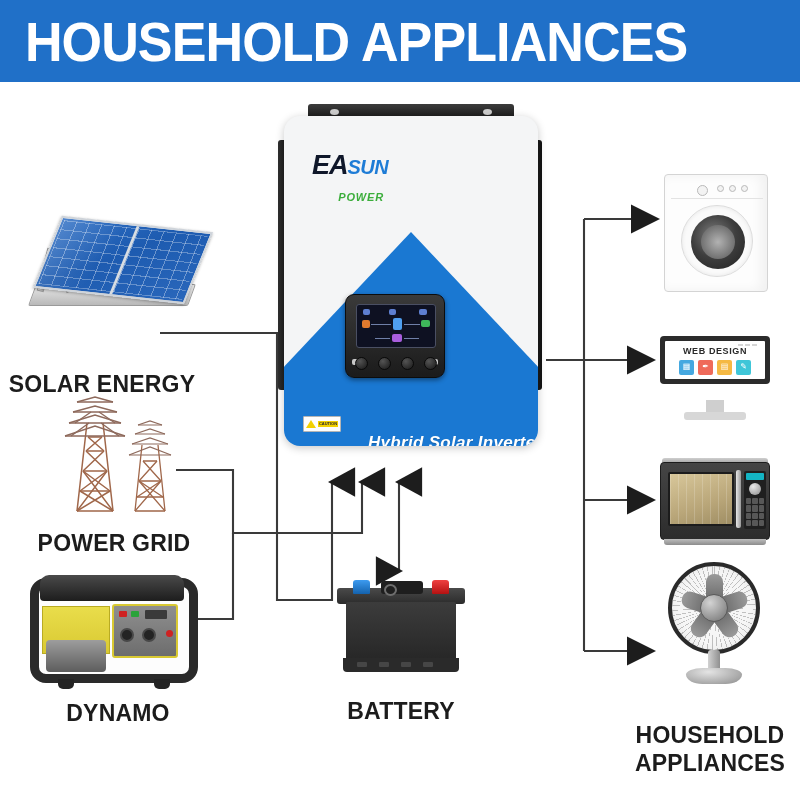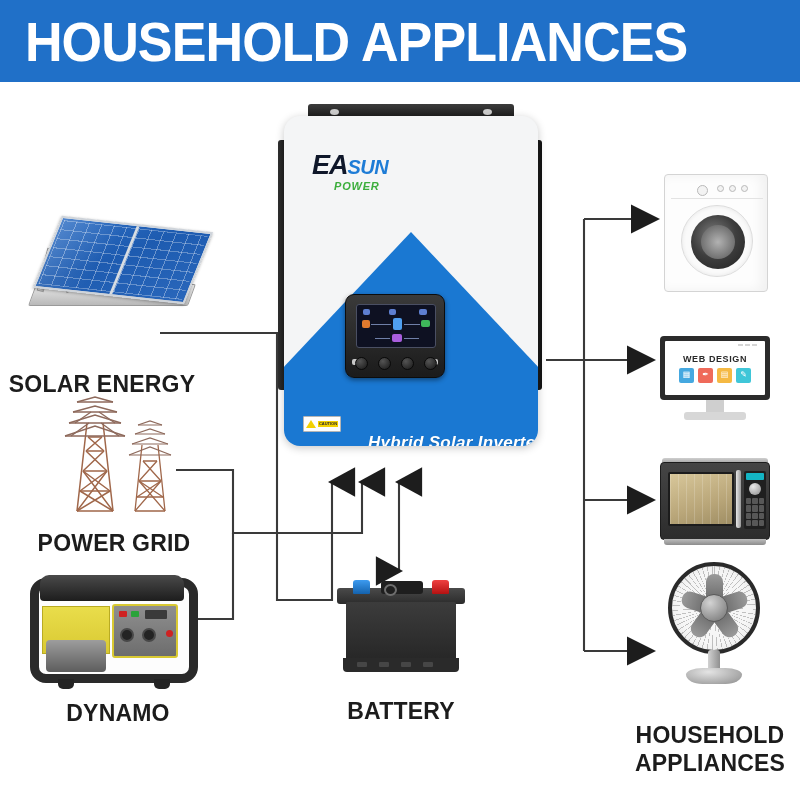--- a/index.html
+++ b/index.html
@@ -150,21 +150,21 @@
   .inv-logo {
     position:absolute; left:28px; top:36px;
     line-height:1;
     font-weight:bold; font-style:italic;
     white-space:nowrap;
   }
   .inv-logo .ea { color:#0f172a; font-size:27px; letter-spacing:-1px; }
   .inv-logo .sun { color:#1e7cd6; font-size:20px; letter-spacing:-0.5px; }
   .inv-logo .power {
     display:block; color:#3cae3c; font-size:11px; font-weight:bold;
-    letter-spacing:0.8px; margin-left:22px; margin-top:2px;
+    letter-spacing:0.8px; margin-left:22px; margin-top:13px;text-align:center;
   }
   .lcd-case {
     position:absolute; left:61px; top:178px; width:100px; height:84px;
     background:linear-gradient(#3a3a3a,#1b1b1b);
     border-radius:9px; border:1px solid #0c0c0c;
     box-shadow:0 2px 5px rgba(0,0,0,.45);
   }
   .lcd-screen {
     position:absolute; left:10px; top:9px; width:80px; height:44px;
     background:#0e1122; border:1px solid #4a4f63; border-radius:3px;
@@ -272,21 +272,21 @@
   }
   .washer-drum {
     position:absolute; left:50%; top:50%; width:34px; height:34px;
     margin:-17px 0 0 -17px; border-radius:50%;
     background:radial-gradient(circle,#b2b2b2,#555);
   }
 
   
   .monitor { position:absolute; left:660px; top:336px; width:110px; height:86px; }
   .mon-bezel {
-    position:absolute; left:0; top:0; width:110px; height:64px;
+    position:absolute; left:0; top:0; width:110px; height:48px;
     background:#2b2b2b; border-radius:4px; padding:23px;
   }
   .mon-screen {
     position:absolute; inset:5px; background:#ffffff; border-radius:1px;
     display:flex; flex-direction:column; align-items:center; justify-content:center;
   }
   .mon-title {
     font-size:9px; font-weight:bold; color:#2a2a2a; letter-spacing:0.6px;
     margin-bottom:4px;
   }

